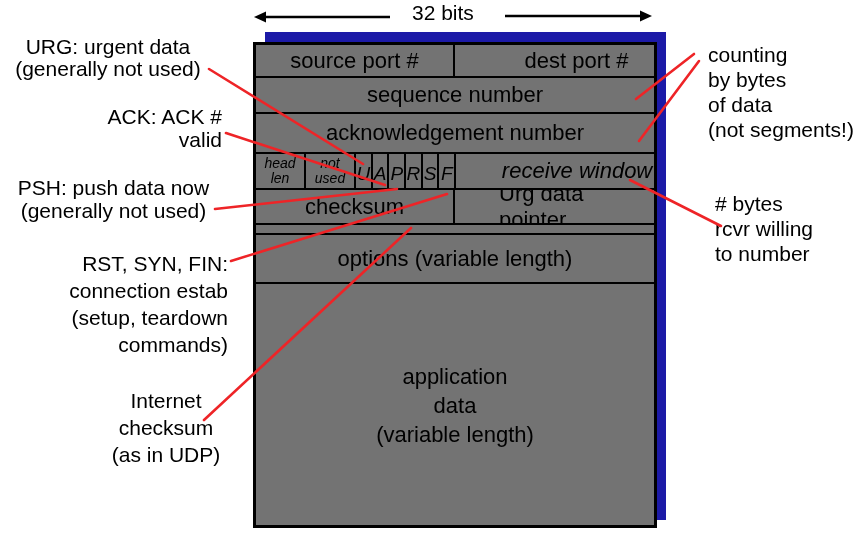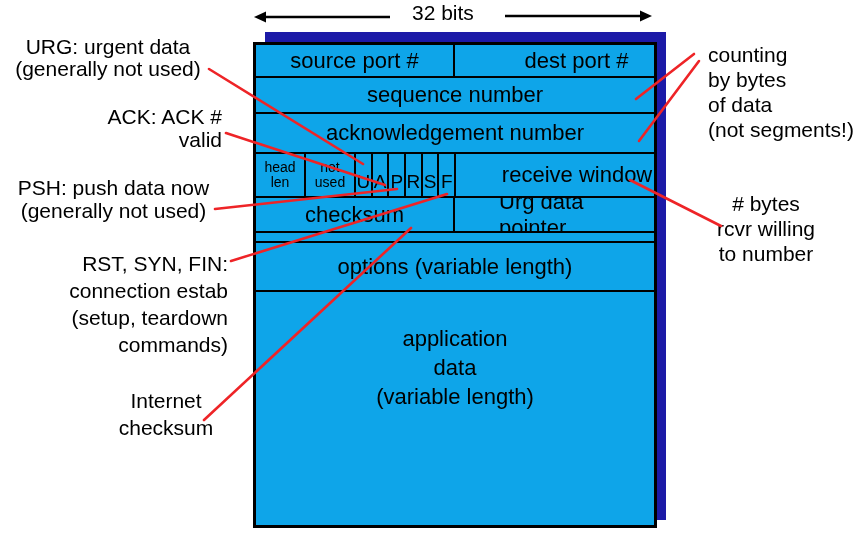--- a/index.html
+++ b/index.html
@@ -11,57 +11,57 @@
   .page{
     position:relative;width:863px;height:535px;background:#ffffff;overflow:hidden;
     font-family:"Liberation Sans", sans-serif;color:#000;
   }
   .shadow{
     position:absolute;left:265px;top:32px;width:401px;height:488px;
     background:var(--color-shadow,#1c1aa7);
   }
   .tcp-table{
     position:absolute;left:253px;top:42px;width:404px;height:486px;
-    background:#0ea5e9;border:3px solid var(--color-border,#000);box-sizing:border-box;
+    background:#737373;border:3px solid var(--color-border,#000);box-sizing:border-box;
     display:flex;flex-direction:column;font-size:22px;
   }
   .row{display:flex;box-sizing:border-box;border-bottom:2px solid #000;align-items:stretch;}
   .row:last-child{border-bottom:none;}
-  .r1{height:33px;} .r2{height:36px;} .r3{height:40px;} .r4{height:44px;}
+  .r1{height:33px;} .r2{height:36px;} .r3{height:40px;} .r4{height:36px;font-style:italic;}
   .r5{height:35px;} .r5b{height:10px;} .r6{height:49px;} .r7{flex:1;}
   .cell{display:flex;align-items:center;justify-content:center;box-sizing:border-box;overflow:hidden;}
   .cell.divr{border-right:2px solid #000;}
   .half{width:199px;}
   .rest{flex:1;margin-left:44px;}
   .single{align-items:center;justify-content:center;display:flex;}
   .headlen,.notused{
     width:50px;flex:0 0 50px;flex-direction:column;justify-content:center;
     font-size:14px;line-height:15px;text-align:center;
   }
   .flagcell{
     flex:0 0 16.7px;font-size:19px;align-items:flex-end;justify-content:center;
     padding-bottom:3px;
   }
   .appdata{
     flex-direction:column;align-items:center;justify-content:flex-start;
-    padding-top:32px;line-height:29px;text-align:center;
+    padding-top:78px;line-height:29px;text-align:center;
   }
   .toplabel{
     position:absolute;left:412px;top:1px;width:80px;font-size:21px;line-height:24px;
     white-space:nowrap;
   }
   .note{position:absolute;font-size:21px;white-space:nowrap;}
   .note .ln{display:block;}
   .note-urg{left:2px;top:36px;width:212px;text-align:center;line-height:22px;}
   .note-ack{left:0px;top:105px;width:222px;text-align:right;line-height:23px;}
   .note-psh{left:0px;top:176px;width:227px;text-align:center;line-height:23px;}
   .note-rst{left:0px;top:250px;width:228px;text-align:right;line-height:27px;}
   .note-ichk{left:105px;top:387px;width:122px;text-align:center;line-height:27px;}
   .note-counting{left:708px;top:42px;width:158px;text-align:left;line-height:25px;}
-  .note-rcv{left:715px;top:191px;width:102px;text-align:center;line-height:25px;}
+  .note-rcv{left:715px;top:191px;width:102px;text-align:left;line-height:25px;}
   svg.overlay{position:absolute;left:0;top:0;width:863px;height:535px;pointer-events:none;}
   svg.overlay line.blk{stroke:#000;stroke-width:2.4;}
   svg.overlay polygon.blk{fill:#000;stroke:none;}
   svg.overlay line.red{stroke:var(--color-connector,#ee2427);stroke-width:2.6;stroke-linecap:round;}
 </style>
 </head>
 <body>
 
 <div class="page">
 
@@ -148,20 +148,21 @@
   </div>
   <div class="note note-rst">
     <span class="ln">RST, SYN, FIN:</span>
     <span class="ln">connection estab</span>
     <span class="ln">(setup, teardown</span>
     <span class="ln">commands)</span>
   </div>
   <div class="note note-ichk">
     <span class="ln">Internet</span>
     <span class="ln">checksum</span>
+    <span class="ln">(as in UDP)</span>
   </div>
   <div class="note note-counting">
     <span class="ln">counting</span>
     <span class="ln">by bytes</span>
     <span class="ln">of data</span>
     <span class="ln">(not segments!)</span>
   </div>
   <div class="note note-rcv">
     <span class="ln"># bytes</span>
     <span class="ln">rcvr willing</span>

